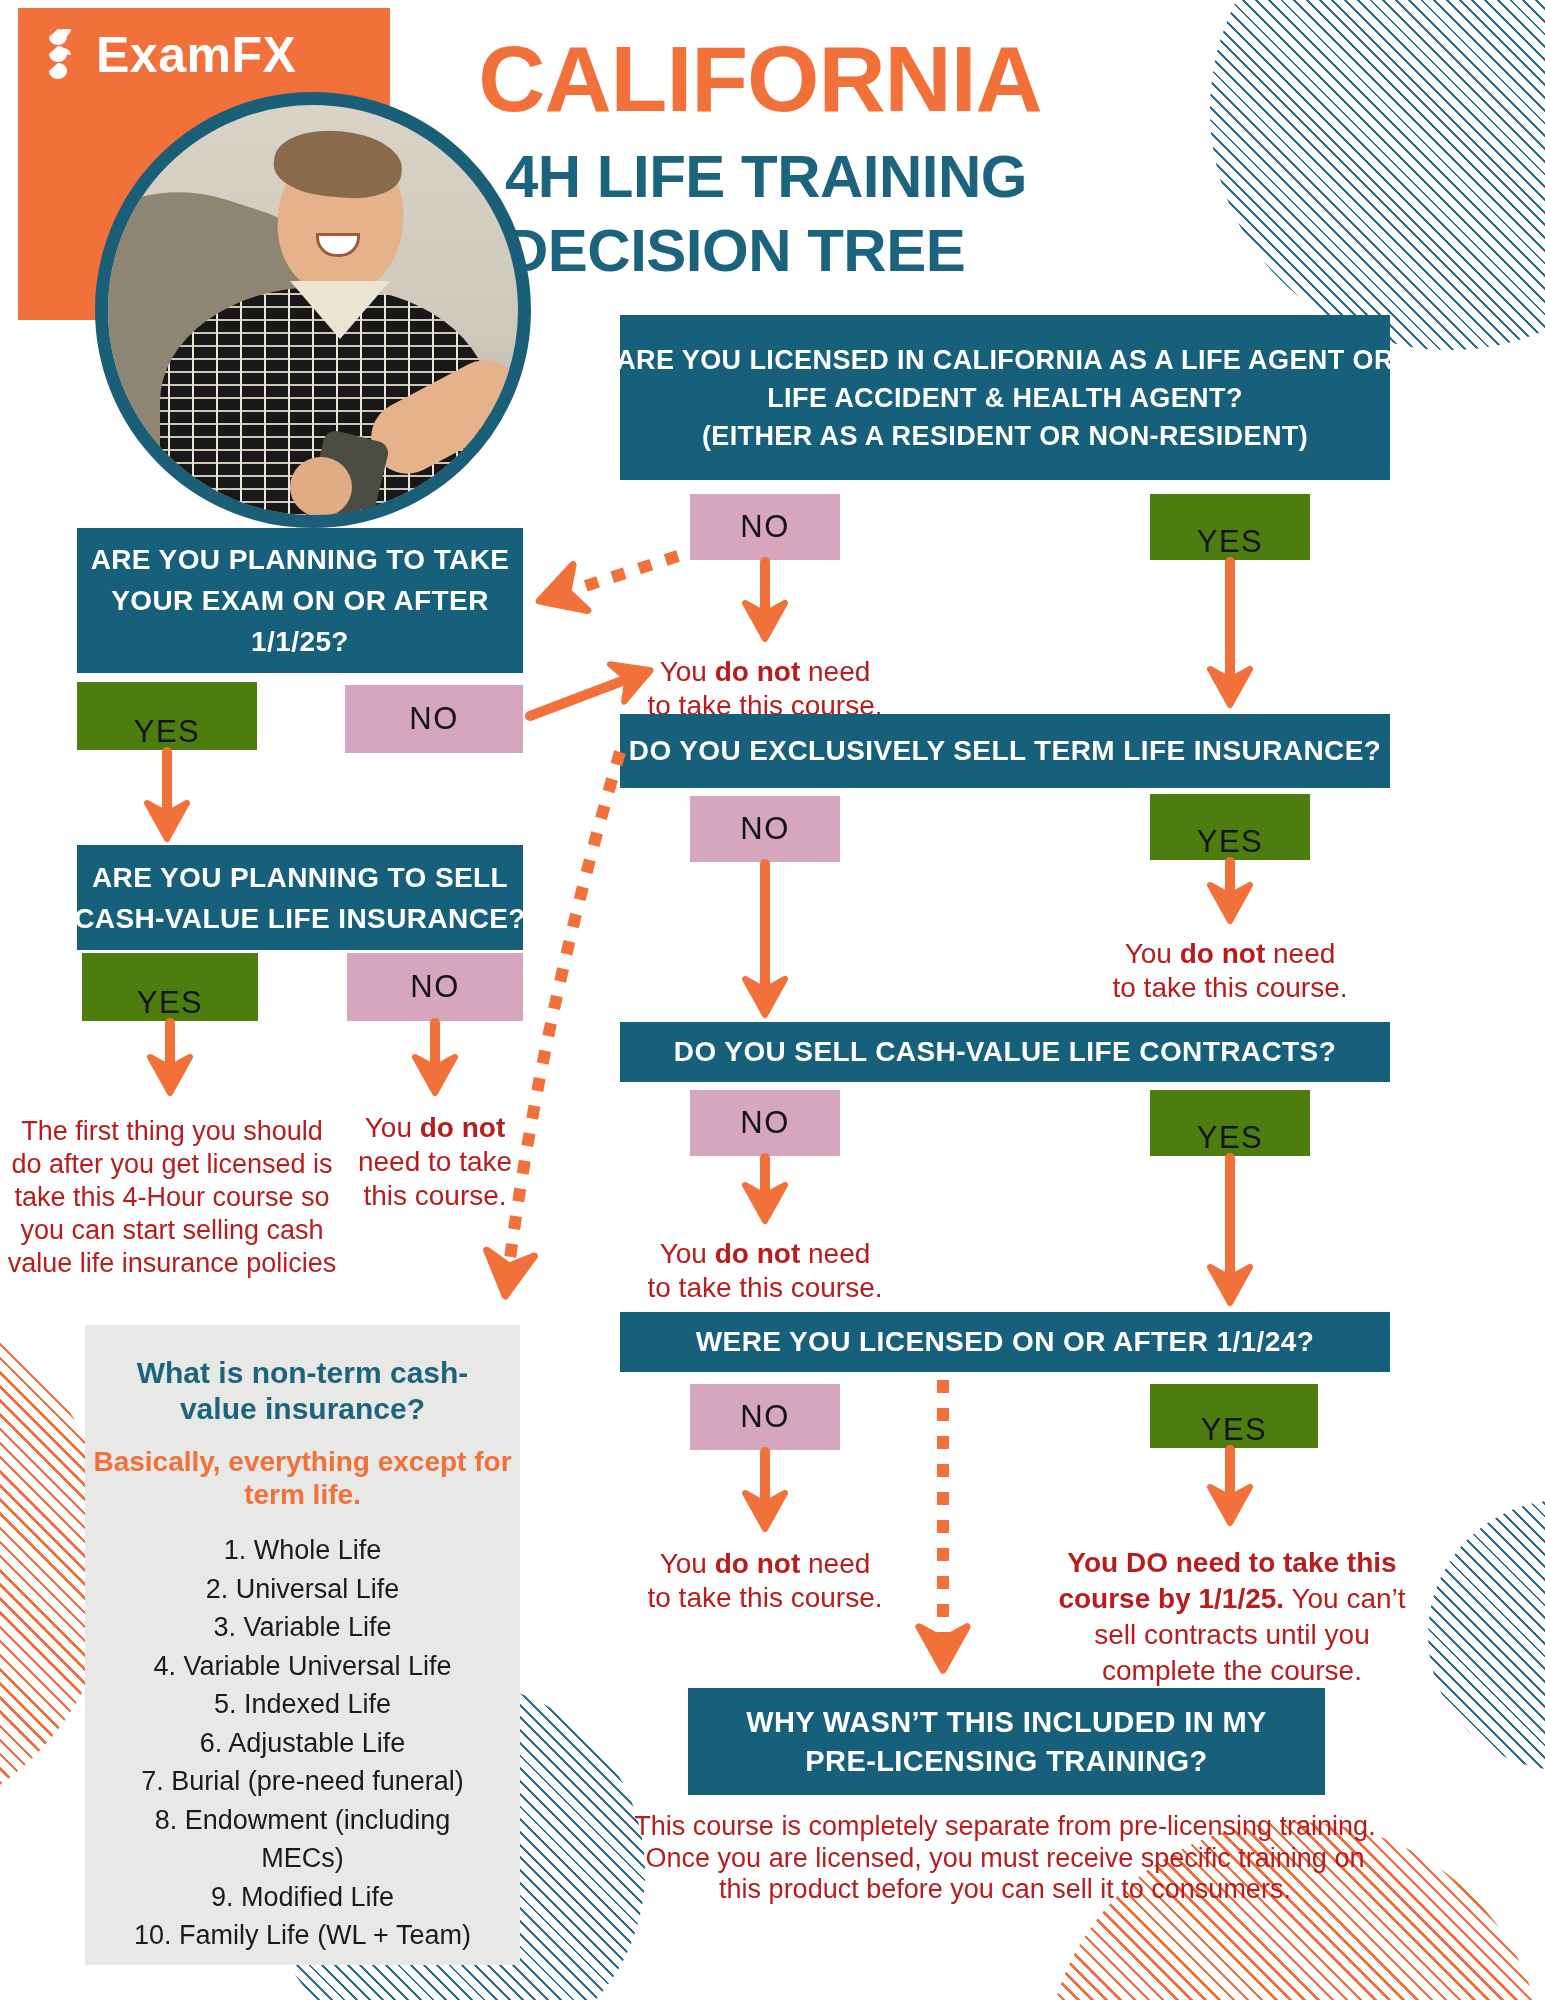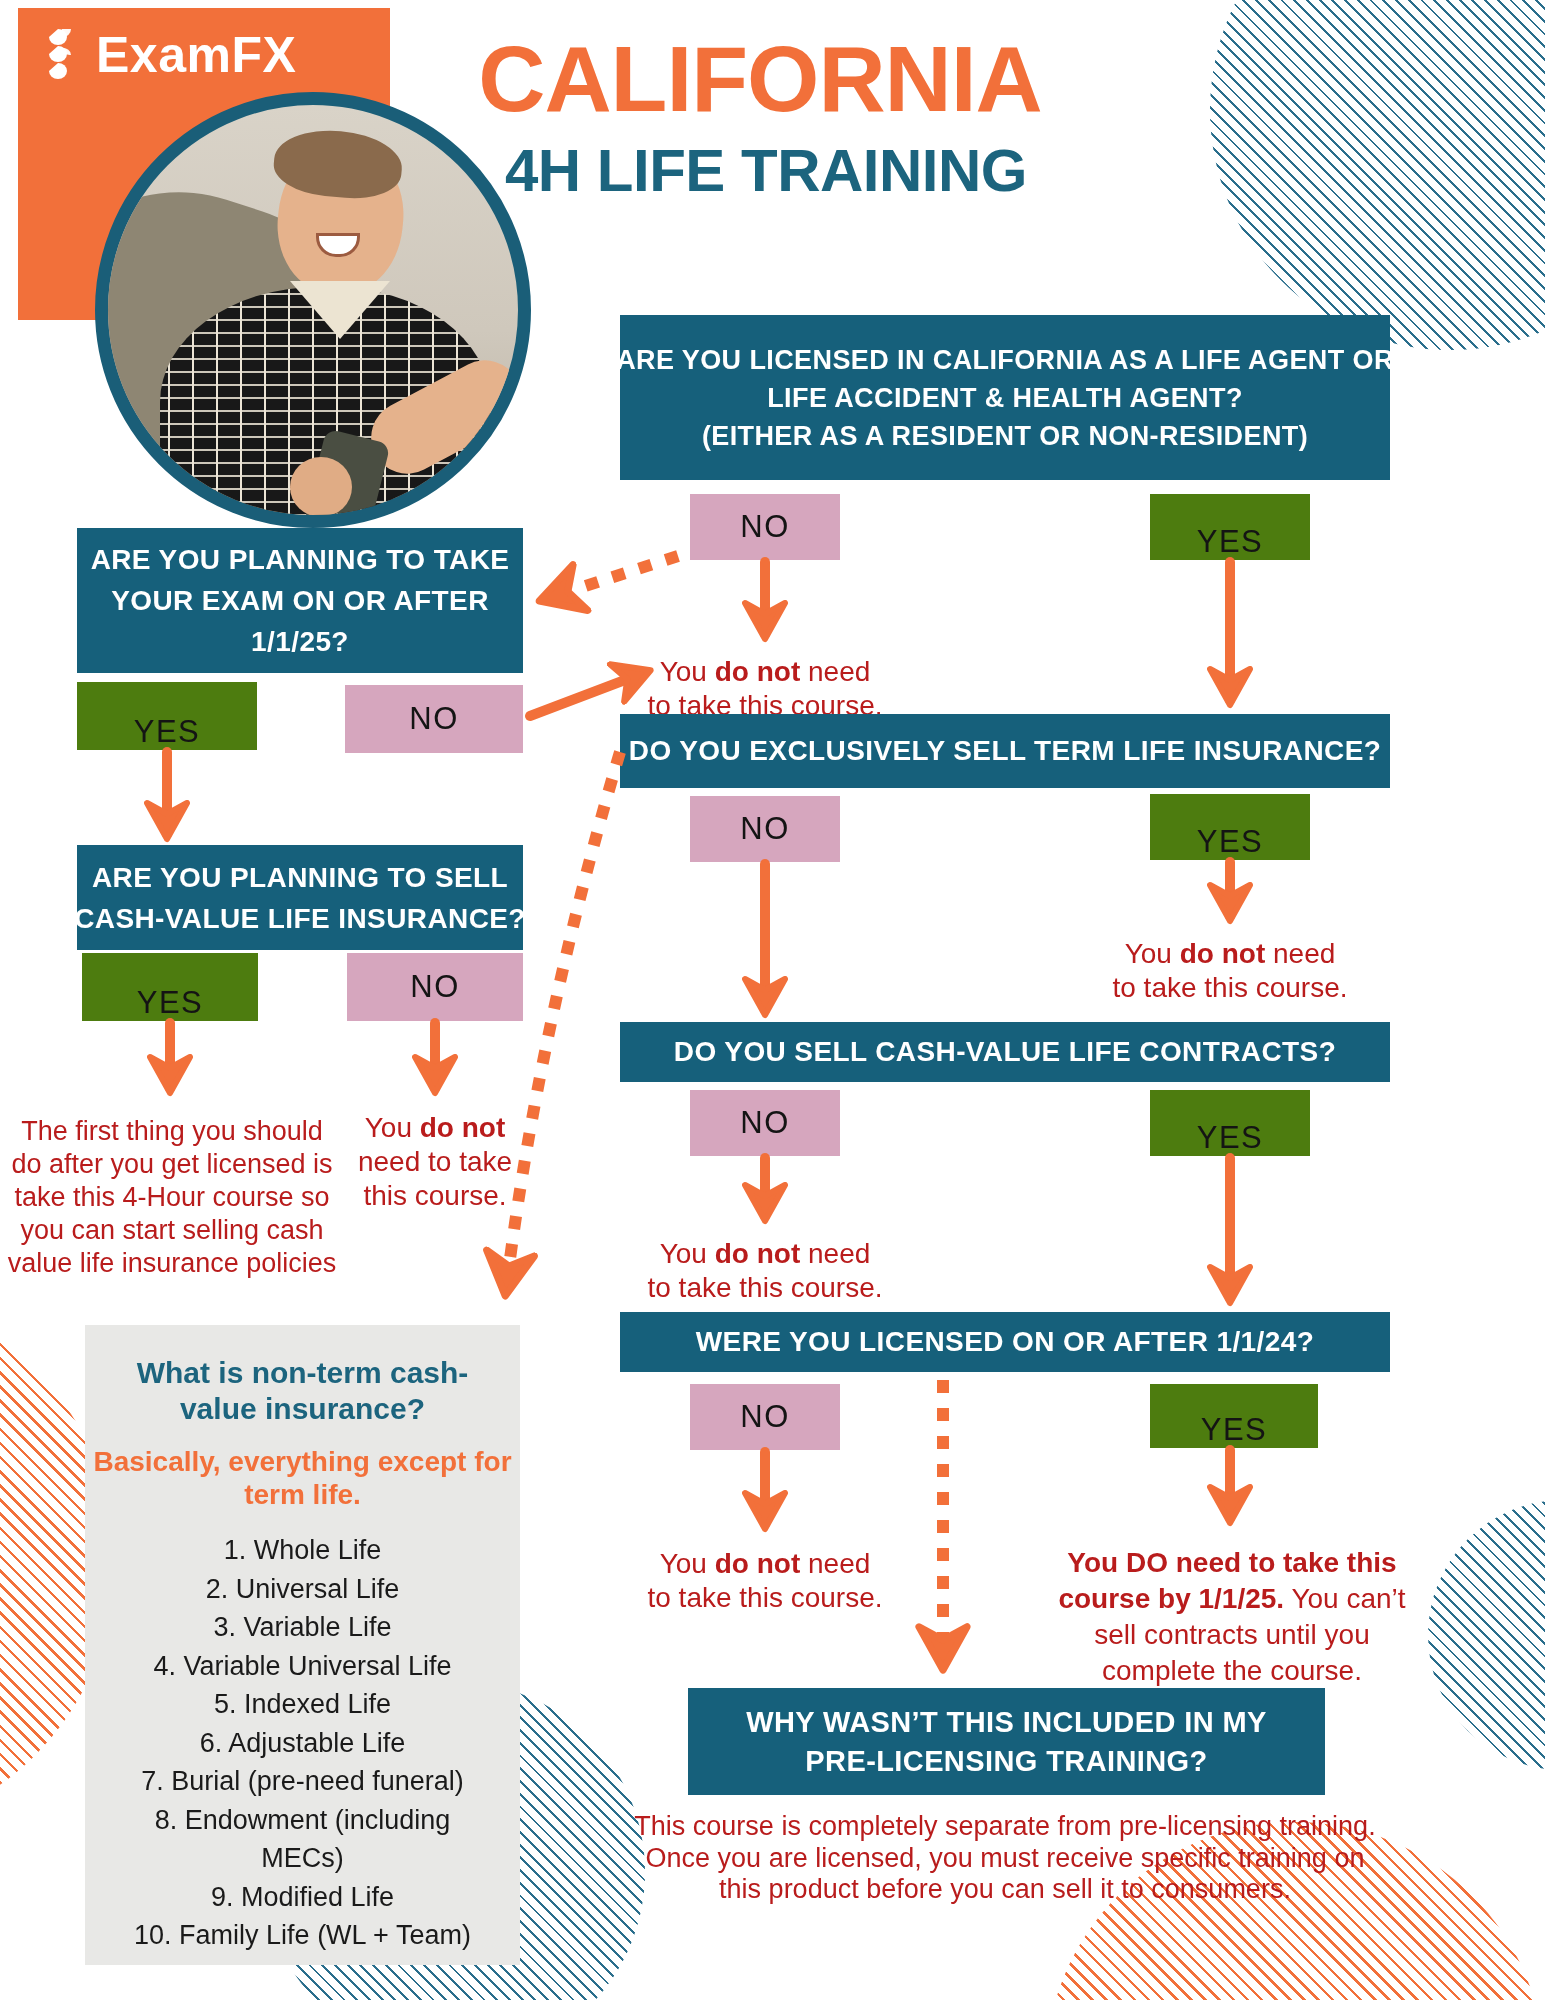--- a/index.html
+++ b/index.html
@@ -17,21 +17,21 @@
   .hatch-bl{left:265px;top:1682px;width:380px;height:380px;z-index:2;}
   .hatch-left{left:-430px;top:1290px;width:545px;height:545px;}
 
   
   .orange-rect{left:18px;top:8px;width:372px;height:312px;background:#F2703A;z-index:2;}
   .brand{left:38px;top:26px;display:flex;align-items:center;gap:12px;z-index:3;}
   .brand-text{color:#fff;font-size:50px;font-weight:700;letter-spacing:.5px;}
   .title{left:420px;top:26px;width:680px;text-align:center;color:#F2703A;
          font-size:93px;font-weight:900;letter-spacing:-1px;z-index:3;}
   .subtitle{left:505px;color:#1C647E;font-size:60px;font-weight:800;letter-spacing:-.5px;z-index:3;white-space:nowrap;}
-  .sub1{top:136px;} .sub2{top:216px;}
+  .sub1{top:142px;} .sub2{top:216px;}
 
   
   .photo{left:95px;top:92px;width:410px;height:410px;border-radius:50%;
          border:13px solid #1A5E78;overflow:hidden;z-index:4;
          background:linear-gradient(180deg,#d9d3c8 0%,#cfc8bc 55%,#b9b1a2 100%);}
   .photo *{position:absolute;}
   .couch{left:-120px;top:90px;width:380px;height:430px;background:#8e8673;border-radius:45%;transform:rotate(18deg);}
   .head{left:170px;top:40px;width:125px;height:150px;background:#e5b28c;border-radius:48%;transform:rotate(6deg);}
   .hair{left:166px;top:26px;width:128px;height:66px;background:#8a6a4c;border-radius:50% 50% 42% 42%;transform:rotate(5deg);}
   .smile{left:208px;top:128px;width:38px;height:18px;background:#fff;border:3px solid #9c5b40;border-radius:0 0 20px 20px;}
@@ -107,20 +107,21 @@
           <path d="M24 21 a8 7 0 0 1 9 7 a8 7 0 0 1 -9 -7 z" opacity=".95"></path>
           <path d="M20 36 a9 8 0 0 1 0 16 a9 8 0 0 1 -9 -8 z"></path>
         </g>
       </svg>
     </span>
     <span class="brand-text">ExamFX</span>
   </div>
 
   <div class="abs title">CALIFORNIA</div>
   <div class="abs subtitle sub1">4H LIFE TRAINING</div>
+  <div class="abs subtitle sub2">DECISION TREE</div>
 
   <div class="abs photo">
     <div class="couch"></div>
     <div class="shirt"></div>
     <div class="head"></div>
     <div class="hair"></div>
     <div class="smile"></div>
     <div class="collar"></div>
     <div class="arm"></div>
     <div class="phone"></div>

